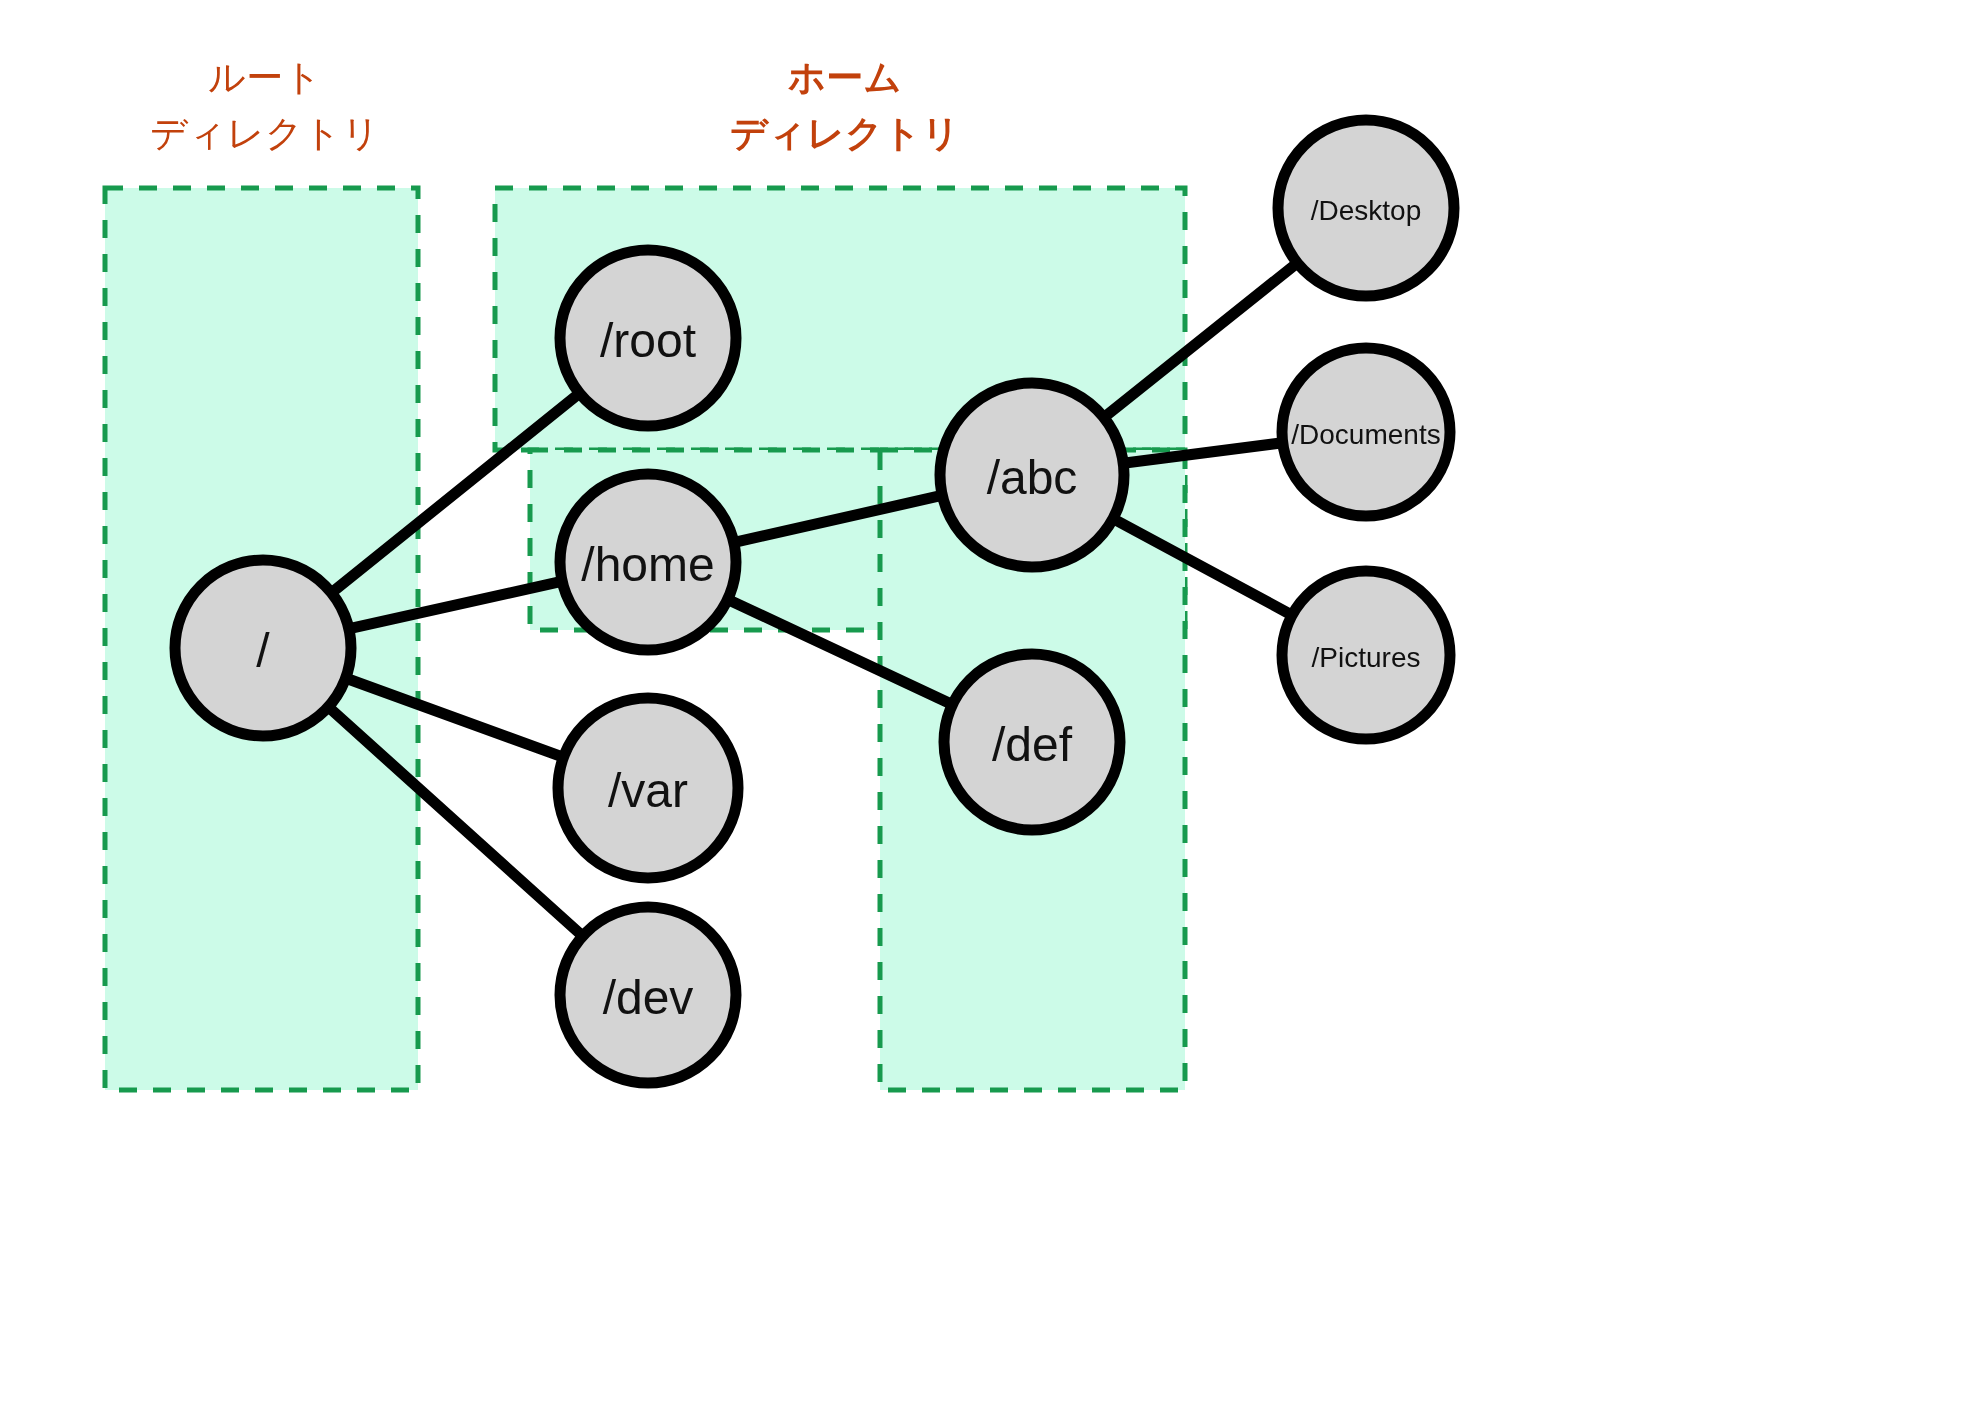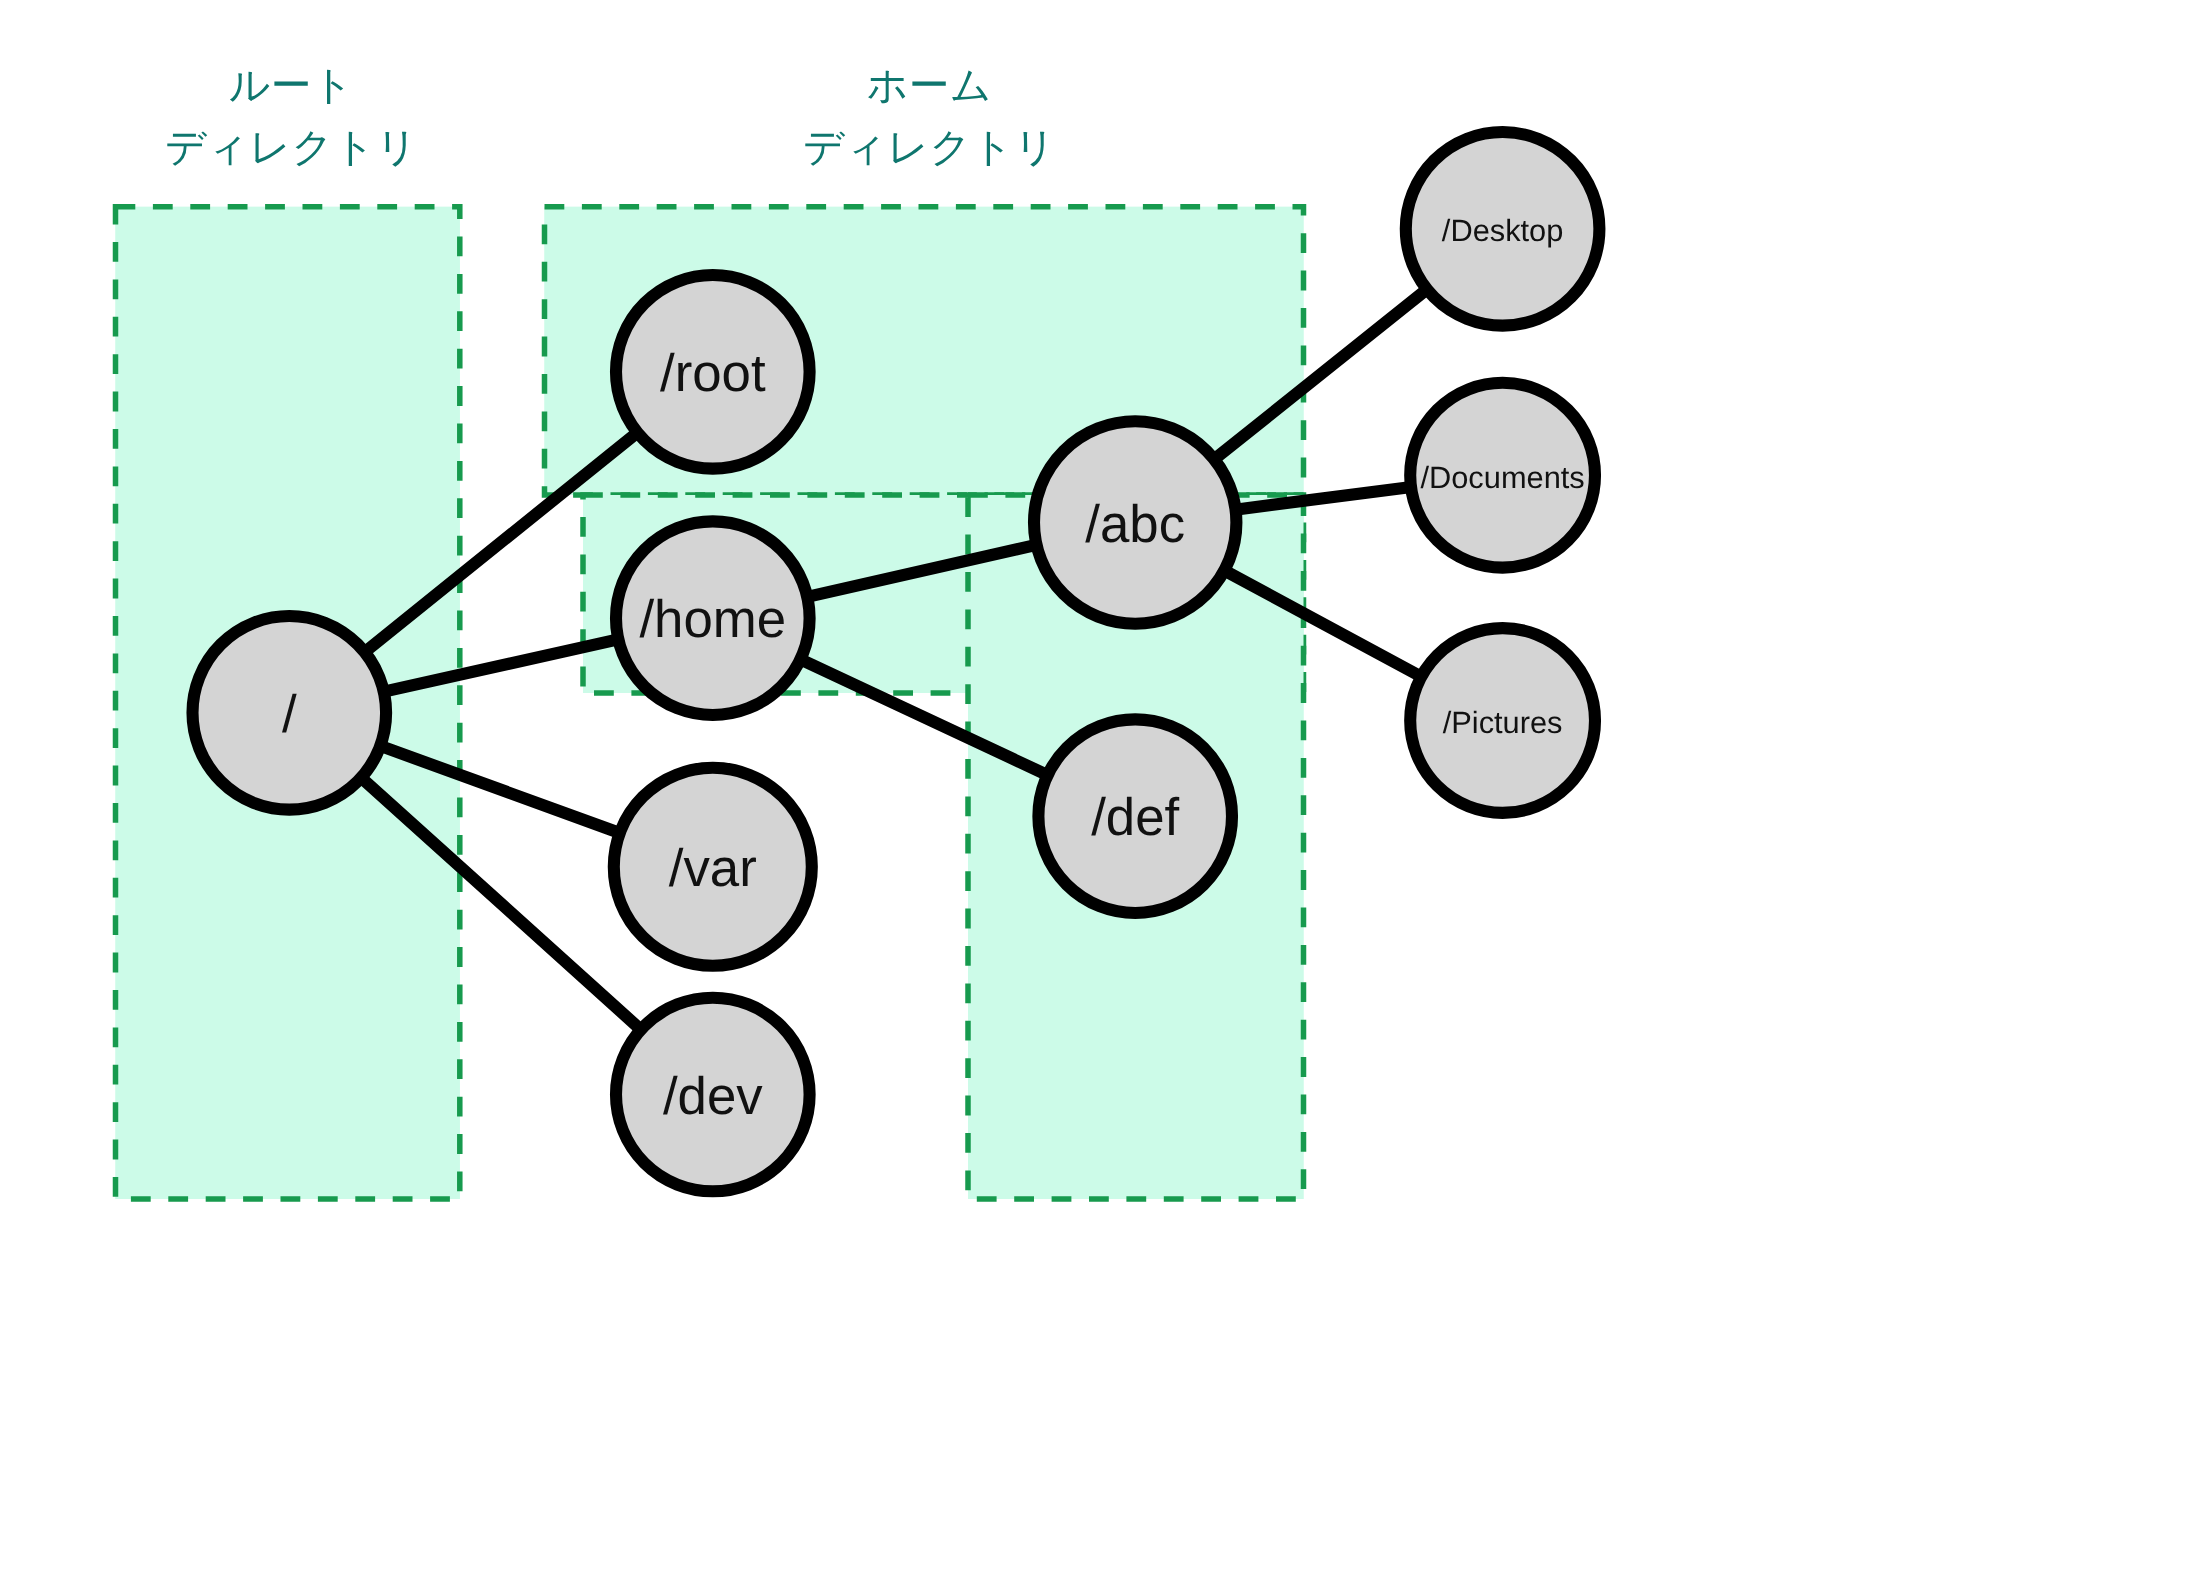--- a/index.html
+++ b/index.html
@@ -21,21 +21,21 @@
   #diagram-svg {
     position: absolute;
     left: 0;
     top: 0;
     width: 1988px;
     height: 1428px;
   }
   .group-label {
     position: absolute;
     text-align: center;
-    color: #0f766e;
+    color: #c2410c;
     font-size: 37px;
     line-height: 1.5;
     font-family: "DejaVu Sans", "Liberation Sans", sans-serif;
     white-space: pre;
     letter-spacing: 0.5px;
   }
   .node-text {
     fill: #111111;
     font-family: "Liberation Sans", "DejaVu Sans", sans-serif;
     text-anchor: middle;
@@ -130,16 +130,16 @@
         <g style="cursor: pointer;">
           <circle cx="1366" cy="655" r="84" class="node-circle"></circle>
           <text x="1366" y="657" class="node-text" font-size="28">/Pictures</text>
         </g>
       </g>
   </svg>
 
   <div class="group-label" id="label-root-directory" style="left: 45px; top: 50px; width: 440px;">ルート
 ディレクトリ</div>
 
-  <div class="group-label" id="label-home-directory" style="left: 625px; top: 50px; width: 440px;">ホーム
+  <div class="group-label" id="label-home-directory" style="left: 625px; top: 50px; width: 440px; font-weight: bold;">ホーム
 ディレクトリ</div>
 
 </div>
 
 </body></html>

